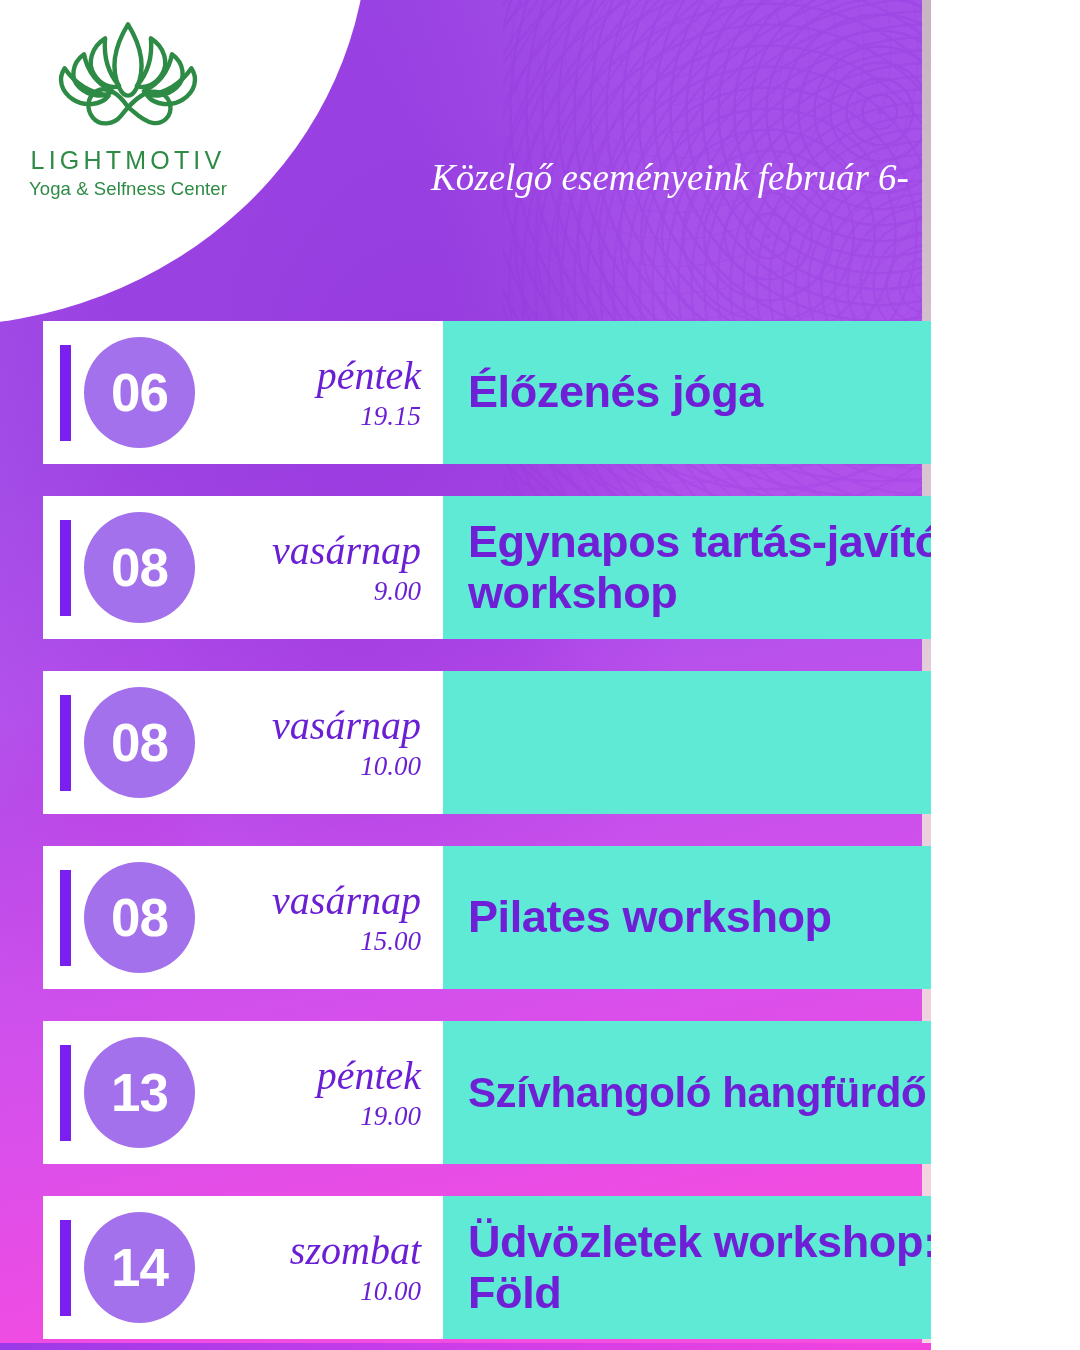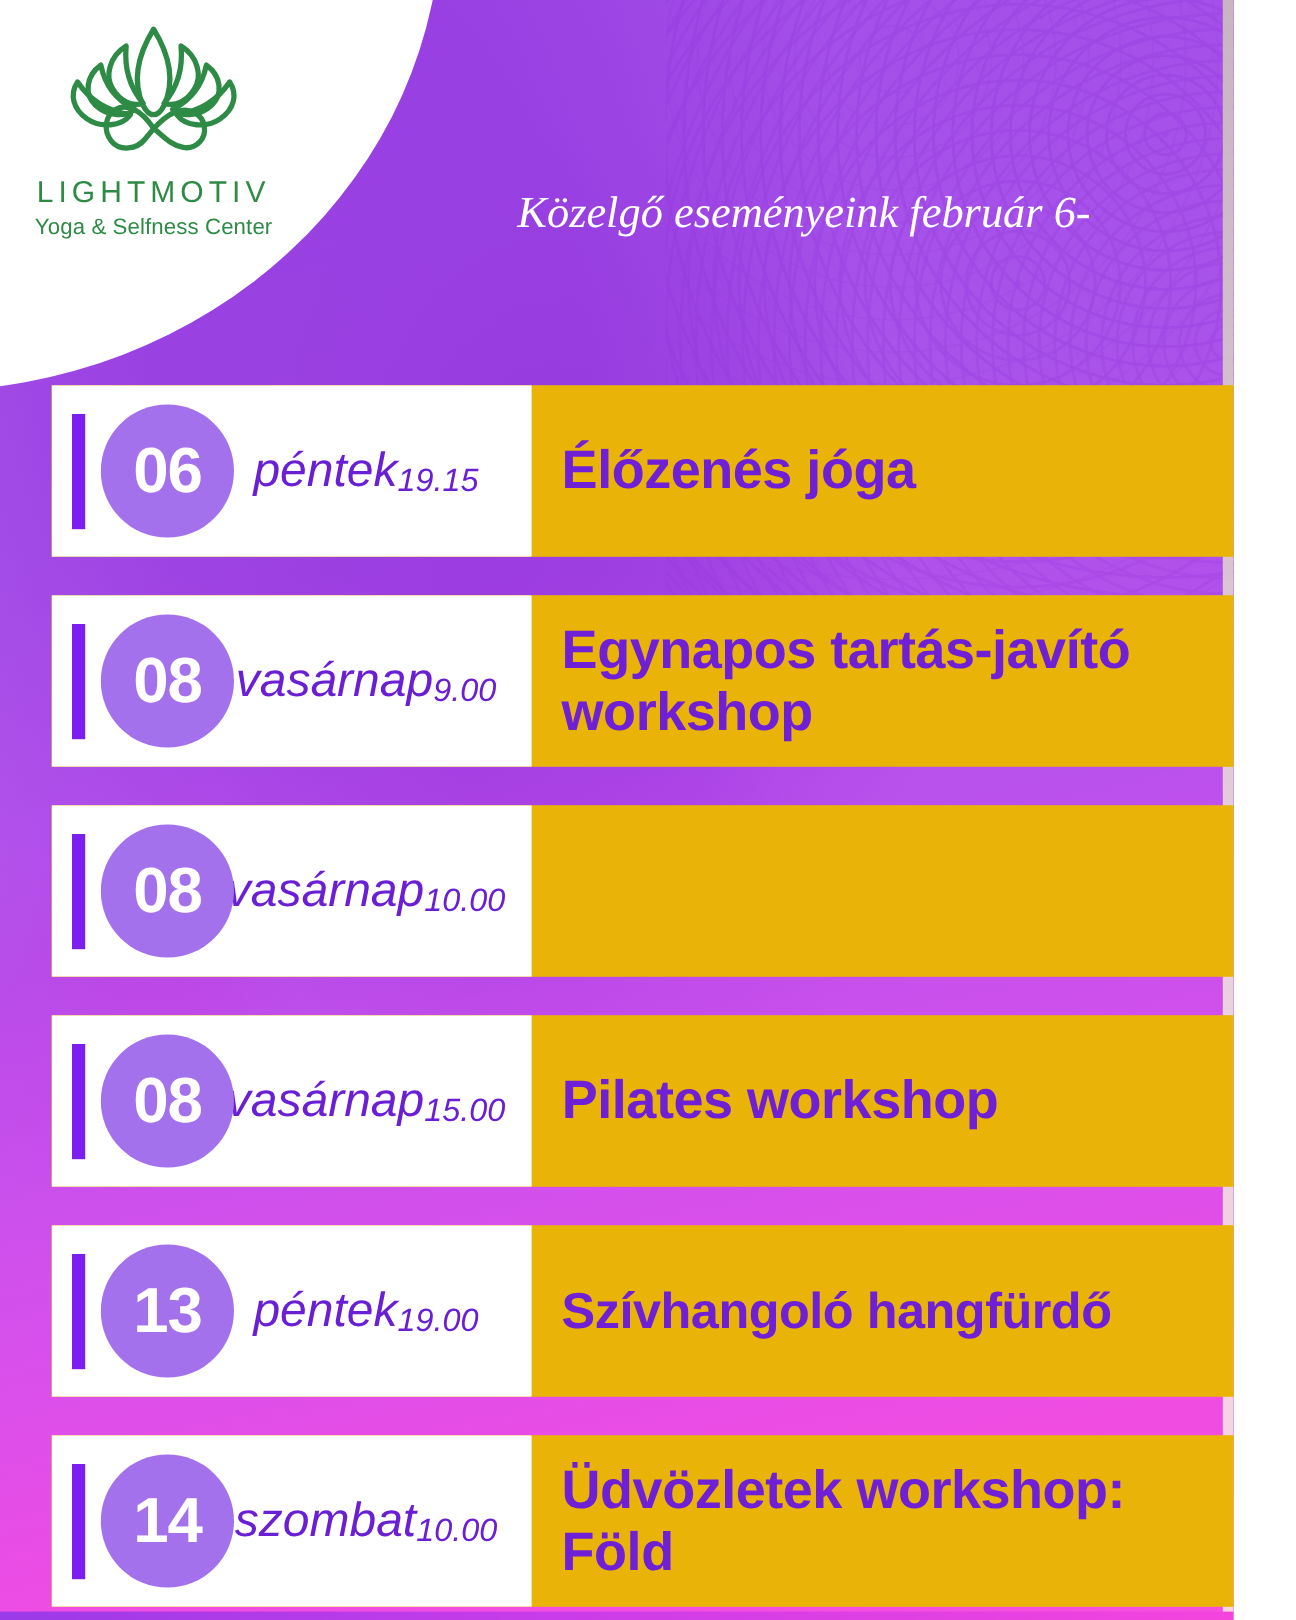--- a/index.html
+++ b/index.html
@@ -6,21 +6,21 @@
   * { margin:0; padding:0; box-sizing:border-box; }
 
   html, body {
     width:1080px; height:1350px;
     overflow:hidden;
     font-family:"Liberation Sans", sans-serif;
   }
 
   .poster{
     position:relative;
-    width:1028px; height:1350px;
+    width:931px; height:1350px;
     overflow:hidden;
     background:#8a33e0;
     padding-left:16px;
   }
 
   
   .bg-photo{
     position:absolute; inset:0;
     background:
       radial-gradient(circle at 12% 58%, rgba(255,140,170,.55) 0 4%, rgba(255,140,170,0) 9%),
@@ -115,21 +115,21 @@
   .events{
     position:absolute; left:43px; top:321px;
     width:995px;
     z-index:6;
     display:flex; flex-direction:column; gap:32px;
   }
 
   .event-row{
     display:flex; align-items:stretch;
     height:143px;
-    background:#eab308;
+    background:#5eead4;
     overflow:hidden;
   }
 
   .event-left{
     flex:0 0 400px;
     background:#ffffff;
     display:flex; align-items:center;
     padding-left:17px;
     position:relative;
   }
@@ -149,26 +149,26 @@
     display:flex; align-items:center; justify-content:center;
     color:#ffffff;
     font-size:53px; font-weight:bold;
     font-family:"Liberation Sans", sans-serif;
     letter-spacing:-1px;
     position:relative; z-index:2;
   }
 
   .when{
     flex:1 1 auto;
-    display:flex; flex-direction:row;
+    display:flex; flex-direction:column;
     align-items:flex-end; justify-content:center;
     padding-right:22px;
     color:#6a1fd4;
     font-style:italic;
-    font-family:Liberation Sans, sans-serif;
+    font-family:Liberation Serif, serif;
     margin-left:-6px;
   }
   .when-day{ font-size:40px; line-height:1.22; white-space:nowrap; }
   .when-time{ font-size:27px; line-height:1.22; white-space:nowrap; }
 
   .event-title{
     flex:1 1 auto;
     display:flex; align-items:center;
     padding:0 10px 0 25px;
     color:#6f20d6;

